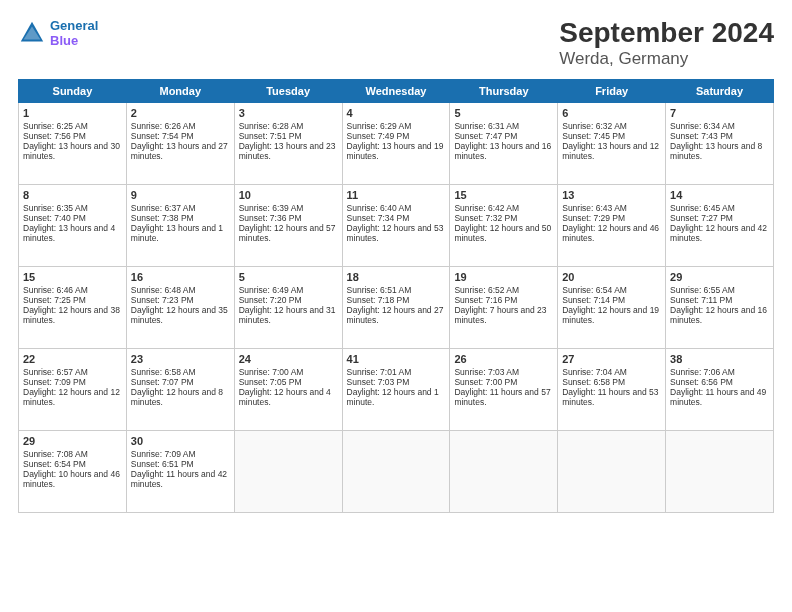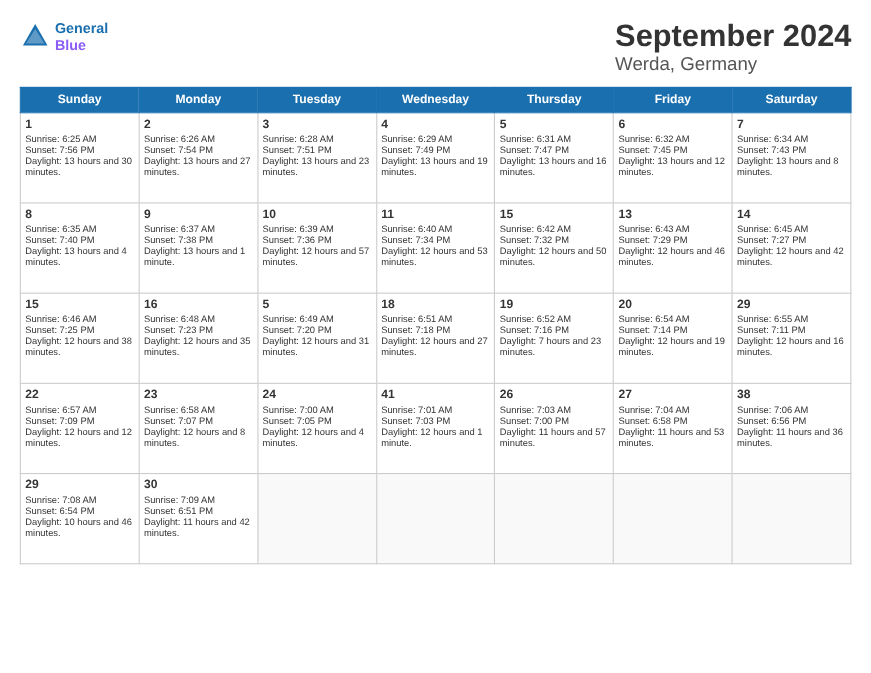--- a/index.html
+++ b/index.html
@@ -277,21 +277,21 @@
           <td>
         <span class="day-num">27</span>
         <span>Sunrise: 7:04 AM<br></span>
         <span>Sunset: 6:58 PM<br></span>
         <span>Daylight: 11 hours and 53 minutes.</span>
       </td>
           <td>
         <span class="day-num">38</span>
         <span>Sunrise: 7:06 AM<br></span>
         <span>Sunset: 6:56 PM<br></span>
-        <span>Daylight: 11 hours and 36 minutes.</span>
+        <span>Daylight: 11 hours and 49 minutes.</span>
       </td>
         </tr>
         <tr>
           <td>
         <span class="day-num">29</span>
         <span>Sunrise: 7:08 AM<br></span>
         <span>Sunset: 6:54 PM<br></span>
         <span>Daylight: 10 hours and 46 minutes.</span>
       </td>
           <td>

